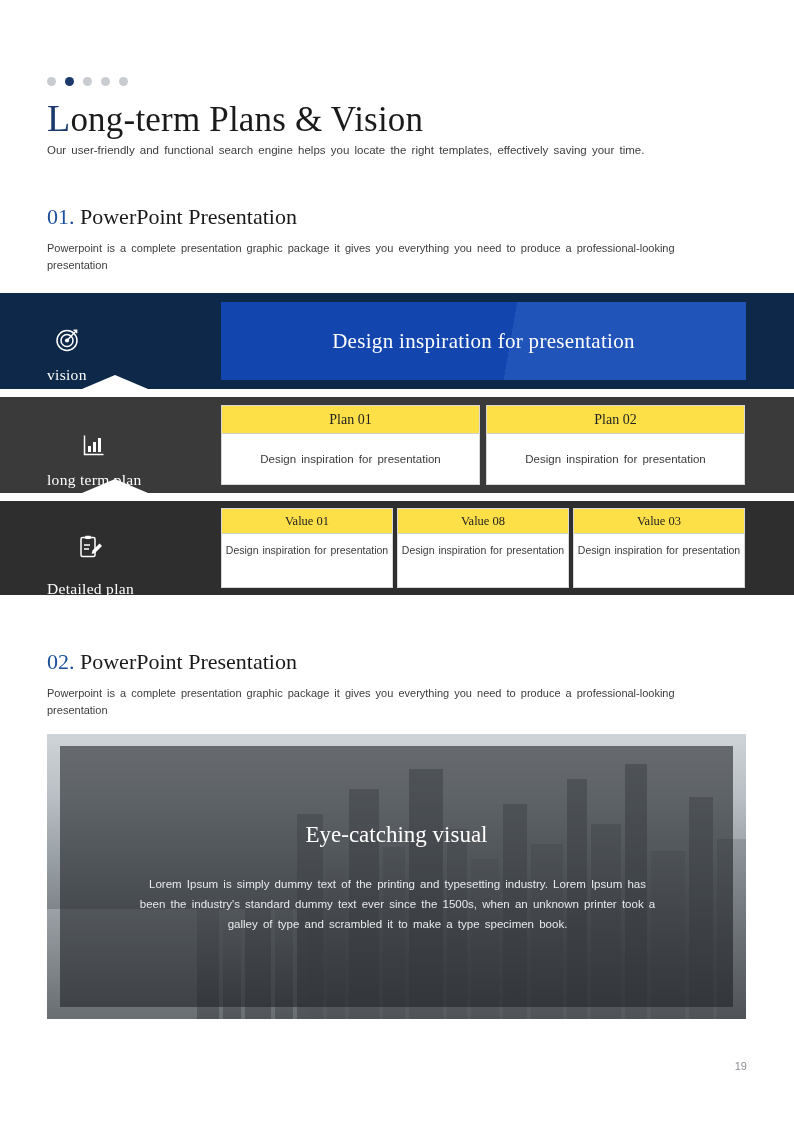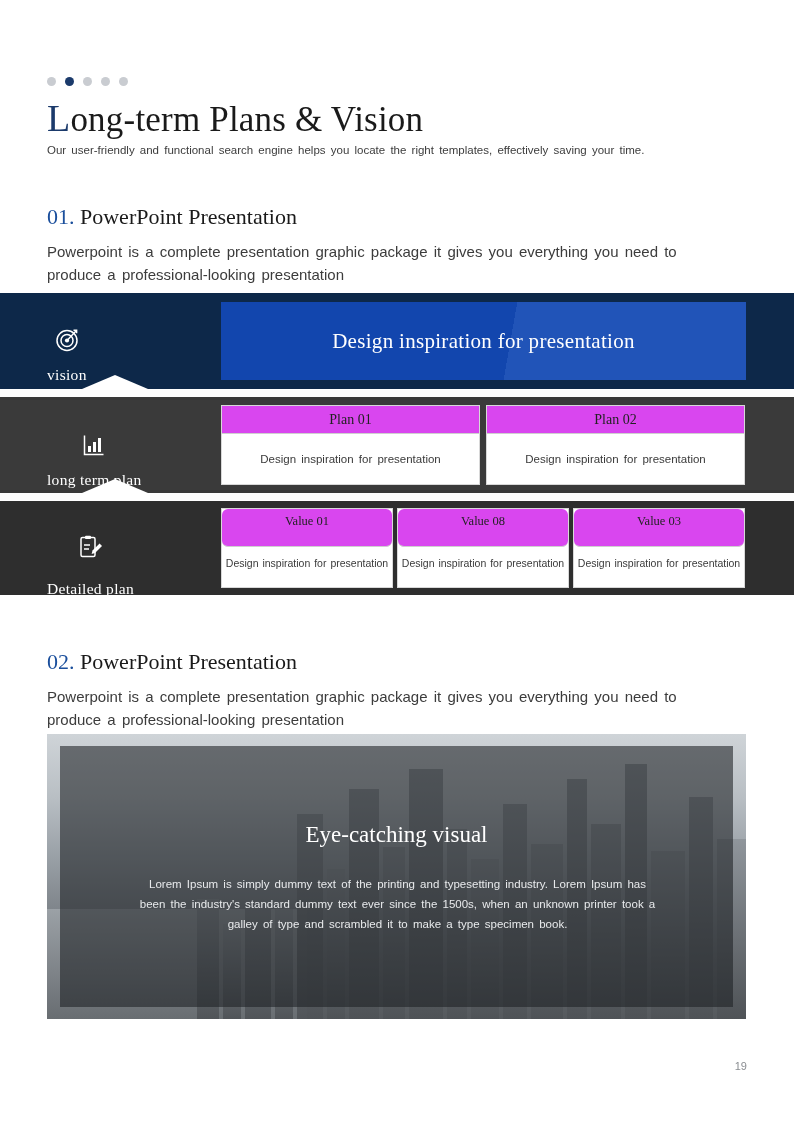--- a/index.html
+++ b/index.html
@@ -61,21 +61,21 @@
   .section-head {
     position: absolute;
     font-family: "Liberation Serif", serif;
     font-size: 22px;
     color: #1a1a1a;
     white-space: nowrap;
   }
   .section-head .num { color: #1b4f9c; }
   .section-body {
     position: absolute;
-    font-size: 15px;
+    font-size: 11px;
     color: #3c3c3c;
     line-height: 1.55;
     width: 690px;
     word-spacing: 2px;
   }
 
   #sec1-head { left: 47px; top: 204px; }
   #sec1-body { left: 47px; top: 240px; }
   #sec2-head { left: 47px; top: 649px; }
   #sec2-body { left: 47px; top: 685px; }
@@ -151,21 +151,21 @@
     letter-spacing: .3px;
   }
 
   
   .card {
     position: absolute;
     background: #ffffff;
     border: 1px solid #d8d8d8;
   }
   .card .card-head {
-    background: #d946ef;
+    background: #fde047;
     border-bottom: 1px solid #cfcfcf;
     text-align: center;
     font-family: "Liberation Serif", serif;
     color: #222;
   }
   .card .card-body {
     text-align: center;
     color: #3a3a3a;
   }
 
@@ -174,21 +174,21 @@
     height: 28px; line-height: 28px; font-size: 14px;
   }
   .plan-card .card-body {
     height: 50px; line-height: 50px; font-size: 11.5px; word-spacing: 2px;
   }
   #plan-0 { left: 221px; }
   #plan-1 { left: 486px; }
 
   .value-card { top: 508px; width: 172px; height: 80px; }
   .value-card .card-head {
-    height: 38px; line-height: 25px; font-size: 12.5px; border-radius: 6px;
+    height: 25px; line-height: 25px; font-size: 12.5px;
   }
   .value-card .card-body {
     height: 53px; font-size: 10.5px; line-height: 1.5;
     padding-top: 9px; word-spacing: 1px;
   }
   #value-0 { left: 221px; }
   #value-1 { left: 397px; }
   #value-2 { left: 573px; }
 
   

